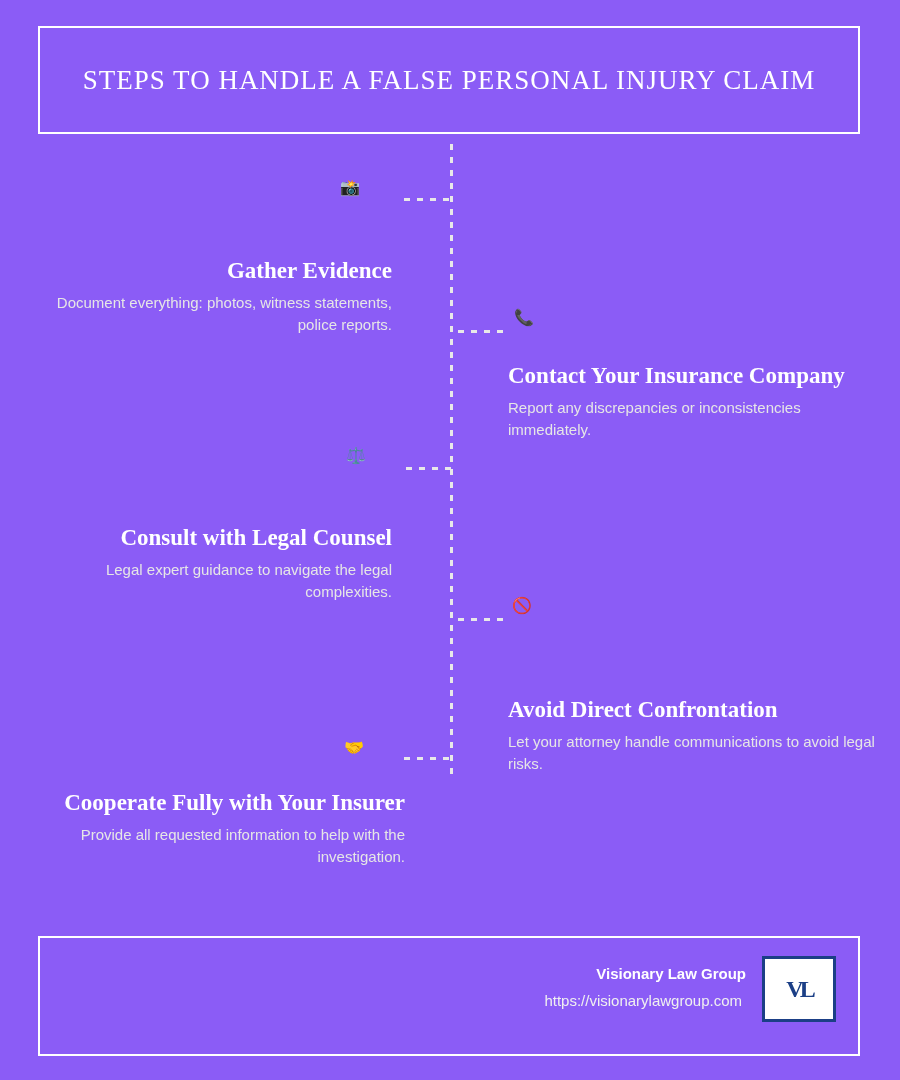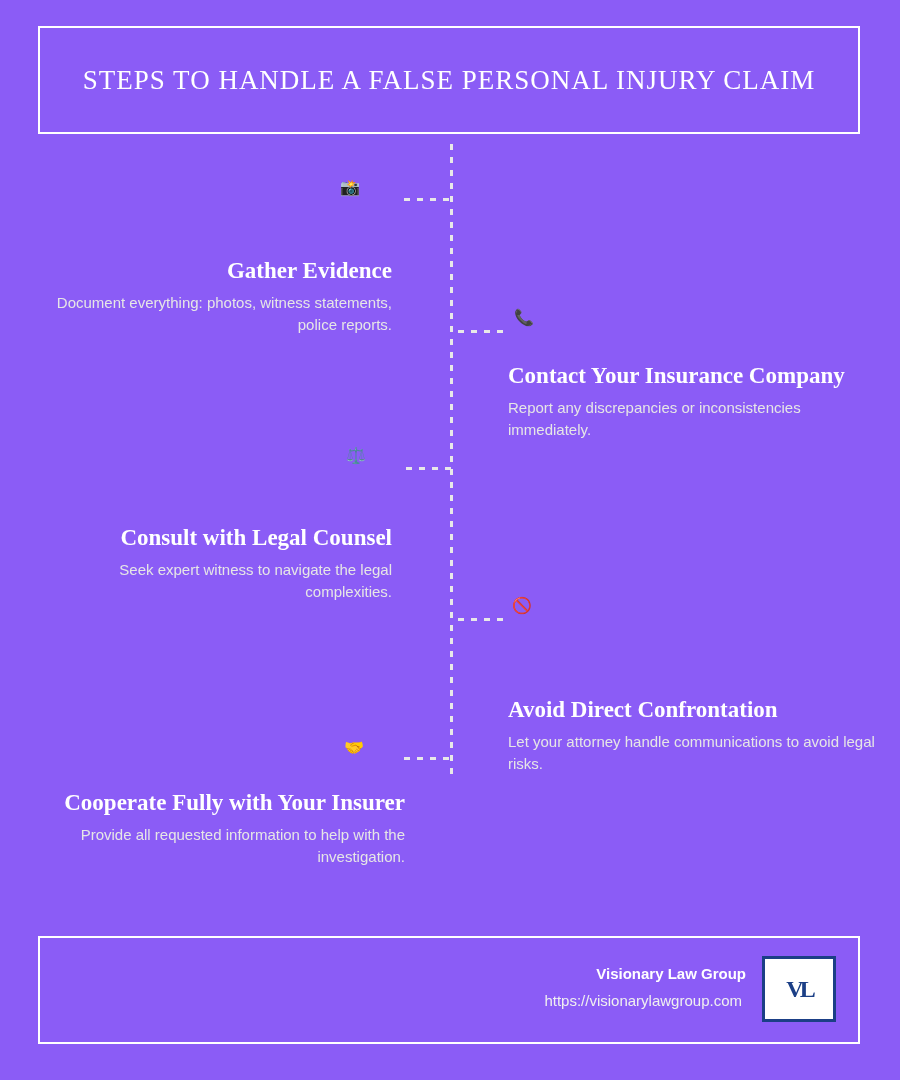--- a/index.html
+++ b/index.html
@@ -108,21 +108,21 @@
   .conn-3 { left: 406px; top: 467px; width: 46px; }
   .conn-4 { left: 458px; top: 618px; width: 48px; }
   .conn-5 { left: 404px; top: 757px; width: 50px; }
 
   
   .footer-box {
     position: absolute;
     left: 38px;
     top: 936px;
     width: 822px;
-    height: 108px;
+    height: 120px;
     border: 2px solid #ffffff;
     box-sizing: border-box;
   }
   .footer-inner {
     position: absolute;
     right: 22px;
     top: 18px;
     display: flex;
     align-items: center;
     gap: 16px;
@@ -189,21 +189,21 @@
     <p class="step-desc">Document everything: photos, witness statements, police reports.</p>
   </div>
 
   <div class="step right-block" id="step-2">
     <p class="step-title">Contact Your Insurance Company</p>
     <p class="step-desc">Report any discrepancies or inconsistencies immediately.</p>
   </div>
 
   <div class="step left-block" id="step-3">
     <p class="step-title">Consult with Legal Counsel</p>
-    <p class="step-desc">Seek expert witness to navigate the legal complexities.</p>
+    <p class="step-desc">Legal expert guidance to navigate the legal complexities.</p>
   </div>
 
   <div class="step left-block" id="step-5">
     <p class="step-title">Cooperate Fully with Your Insurer</p>
     <p class="step-desc">Provide all requested information to help with the investigation.</p>
   </div>
 
   <div class="step right-block" id="step-4">
     <p class="step-title">Avoid Direct Confrontation</p>
     <p class="step-desc">Let your attorney handle communications to avoid legal risks.</p>

